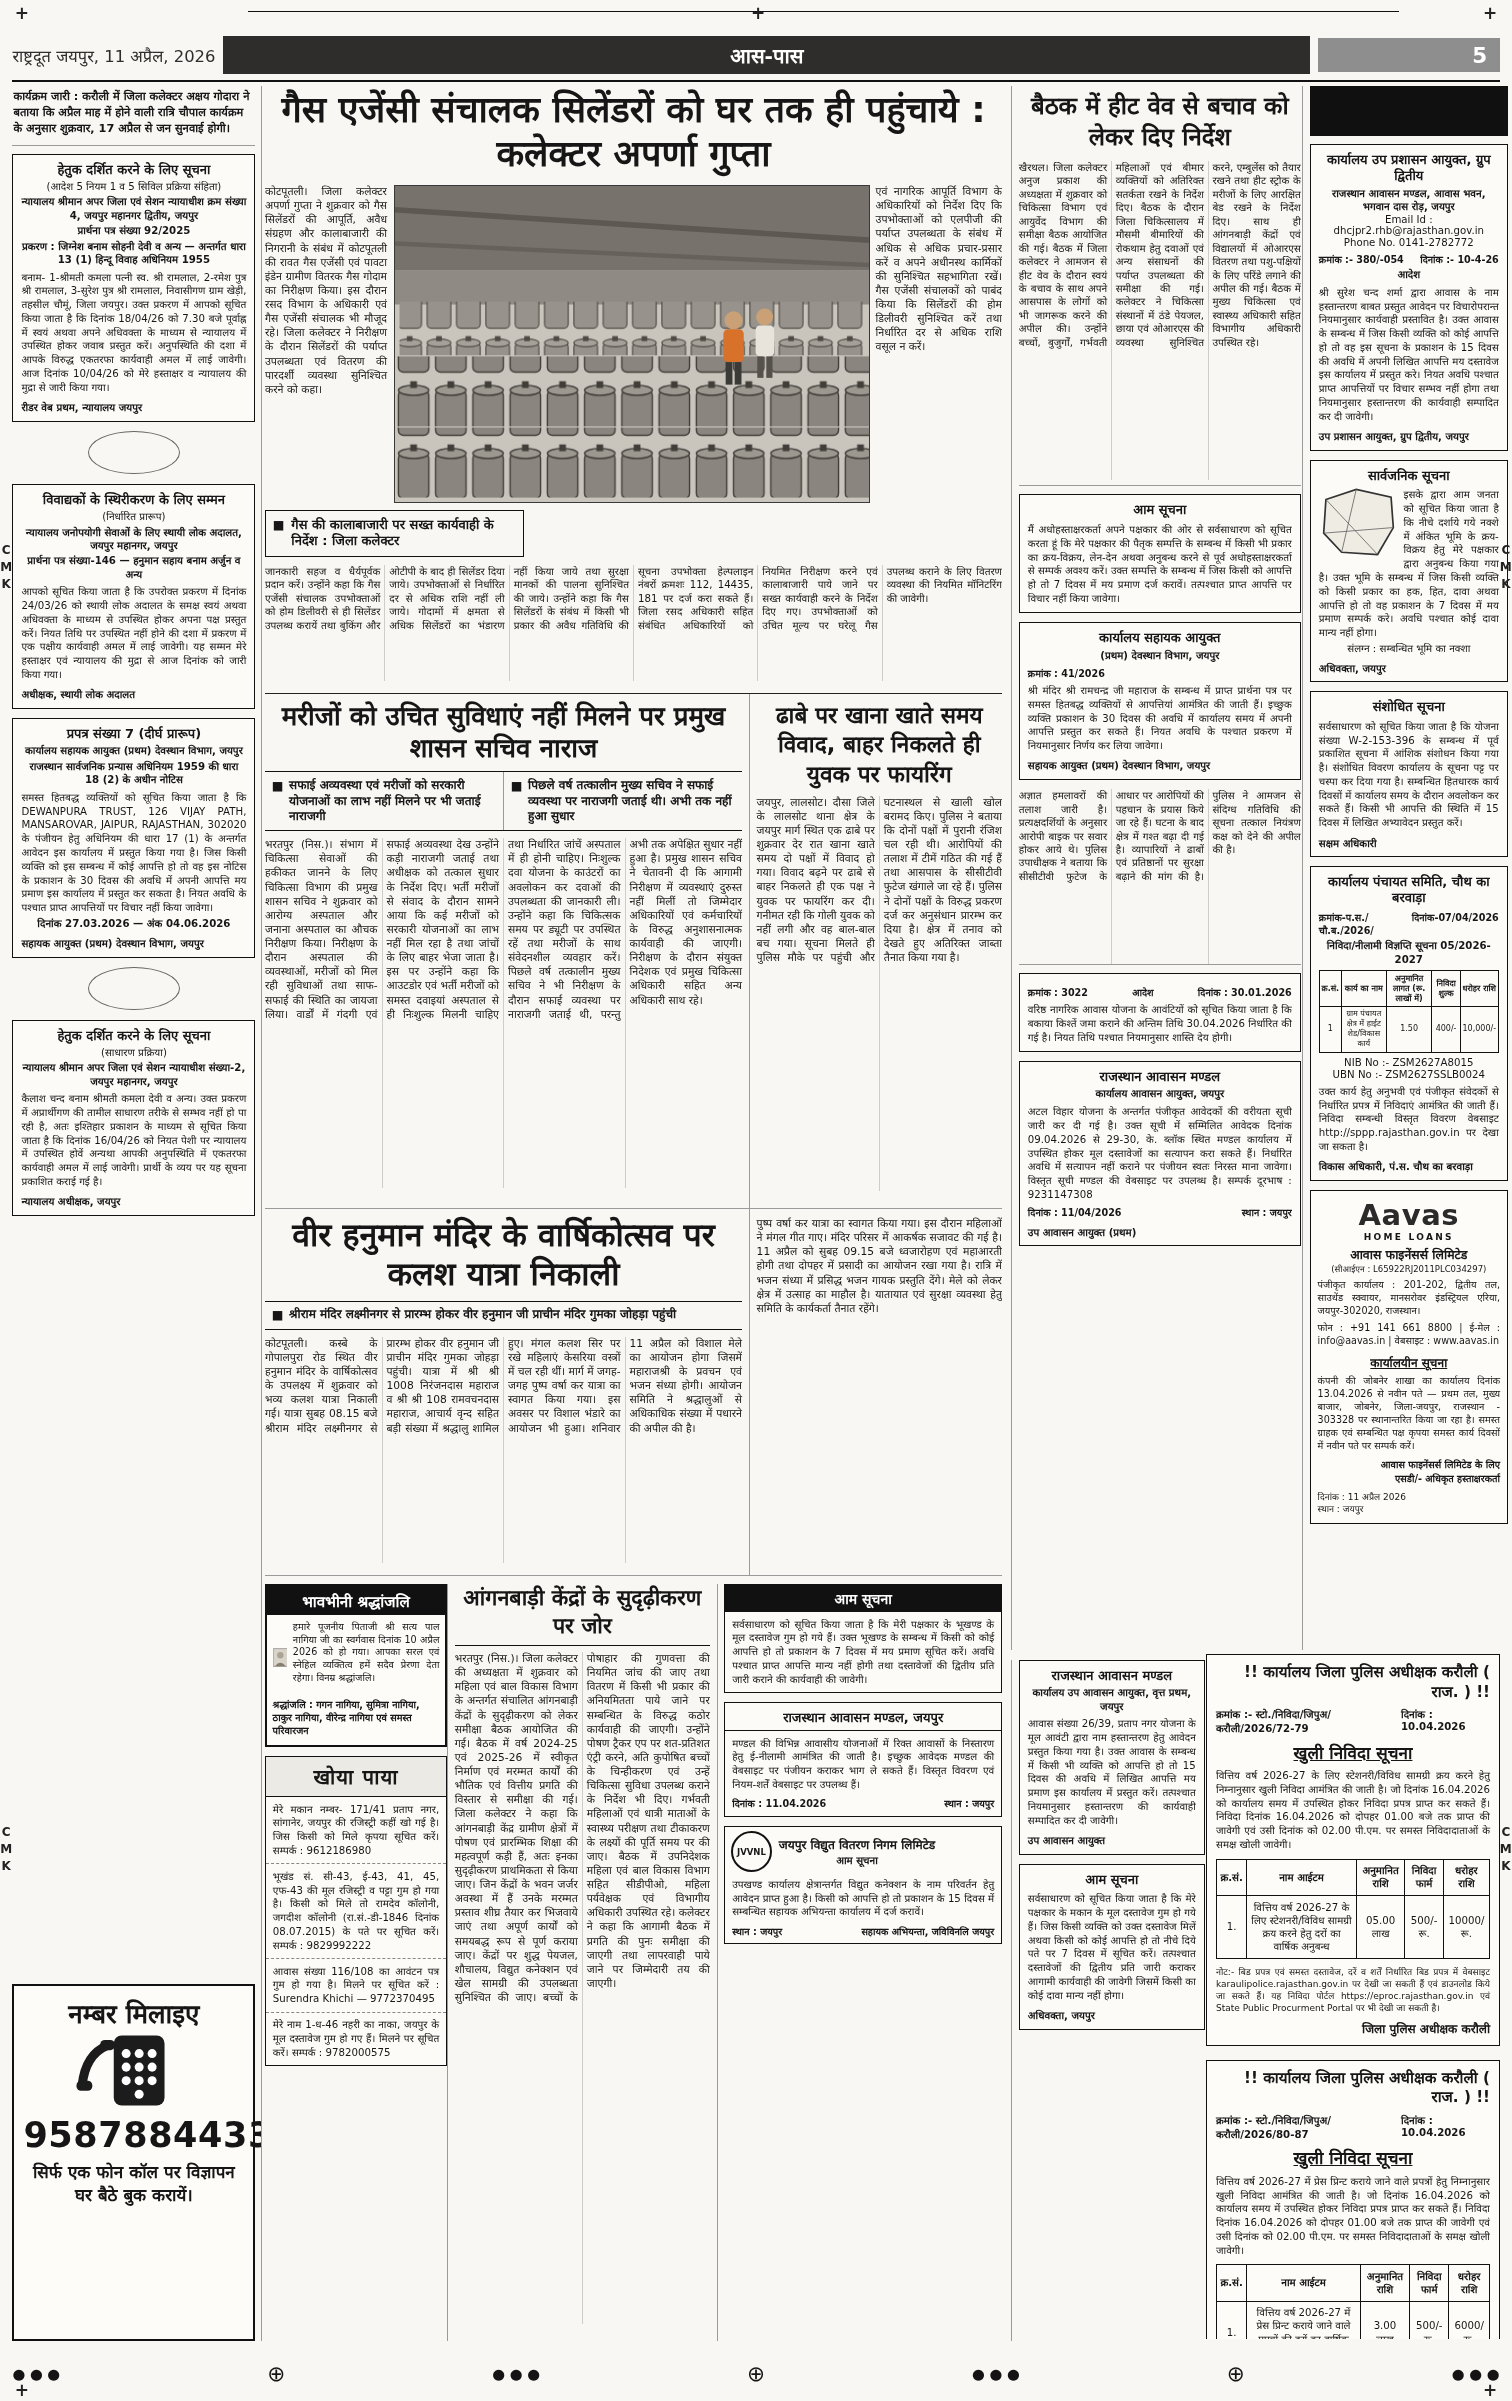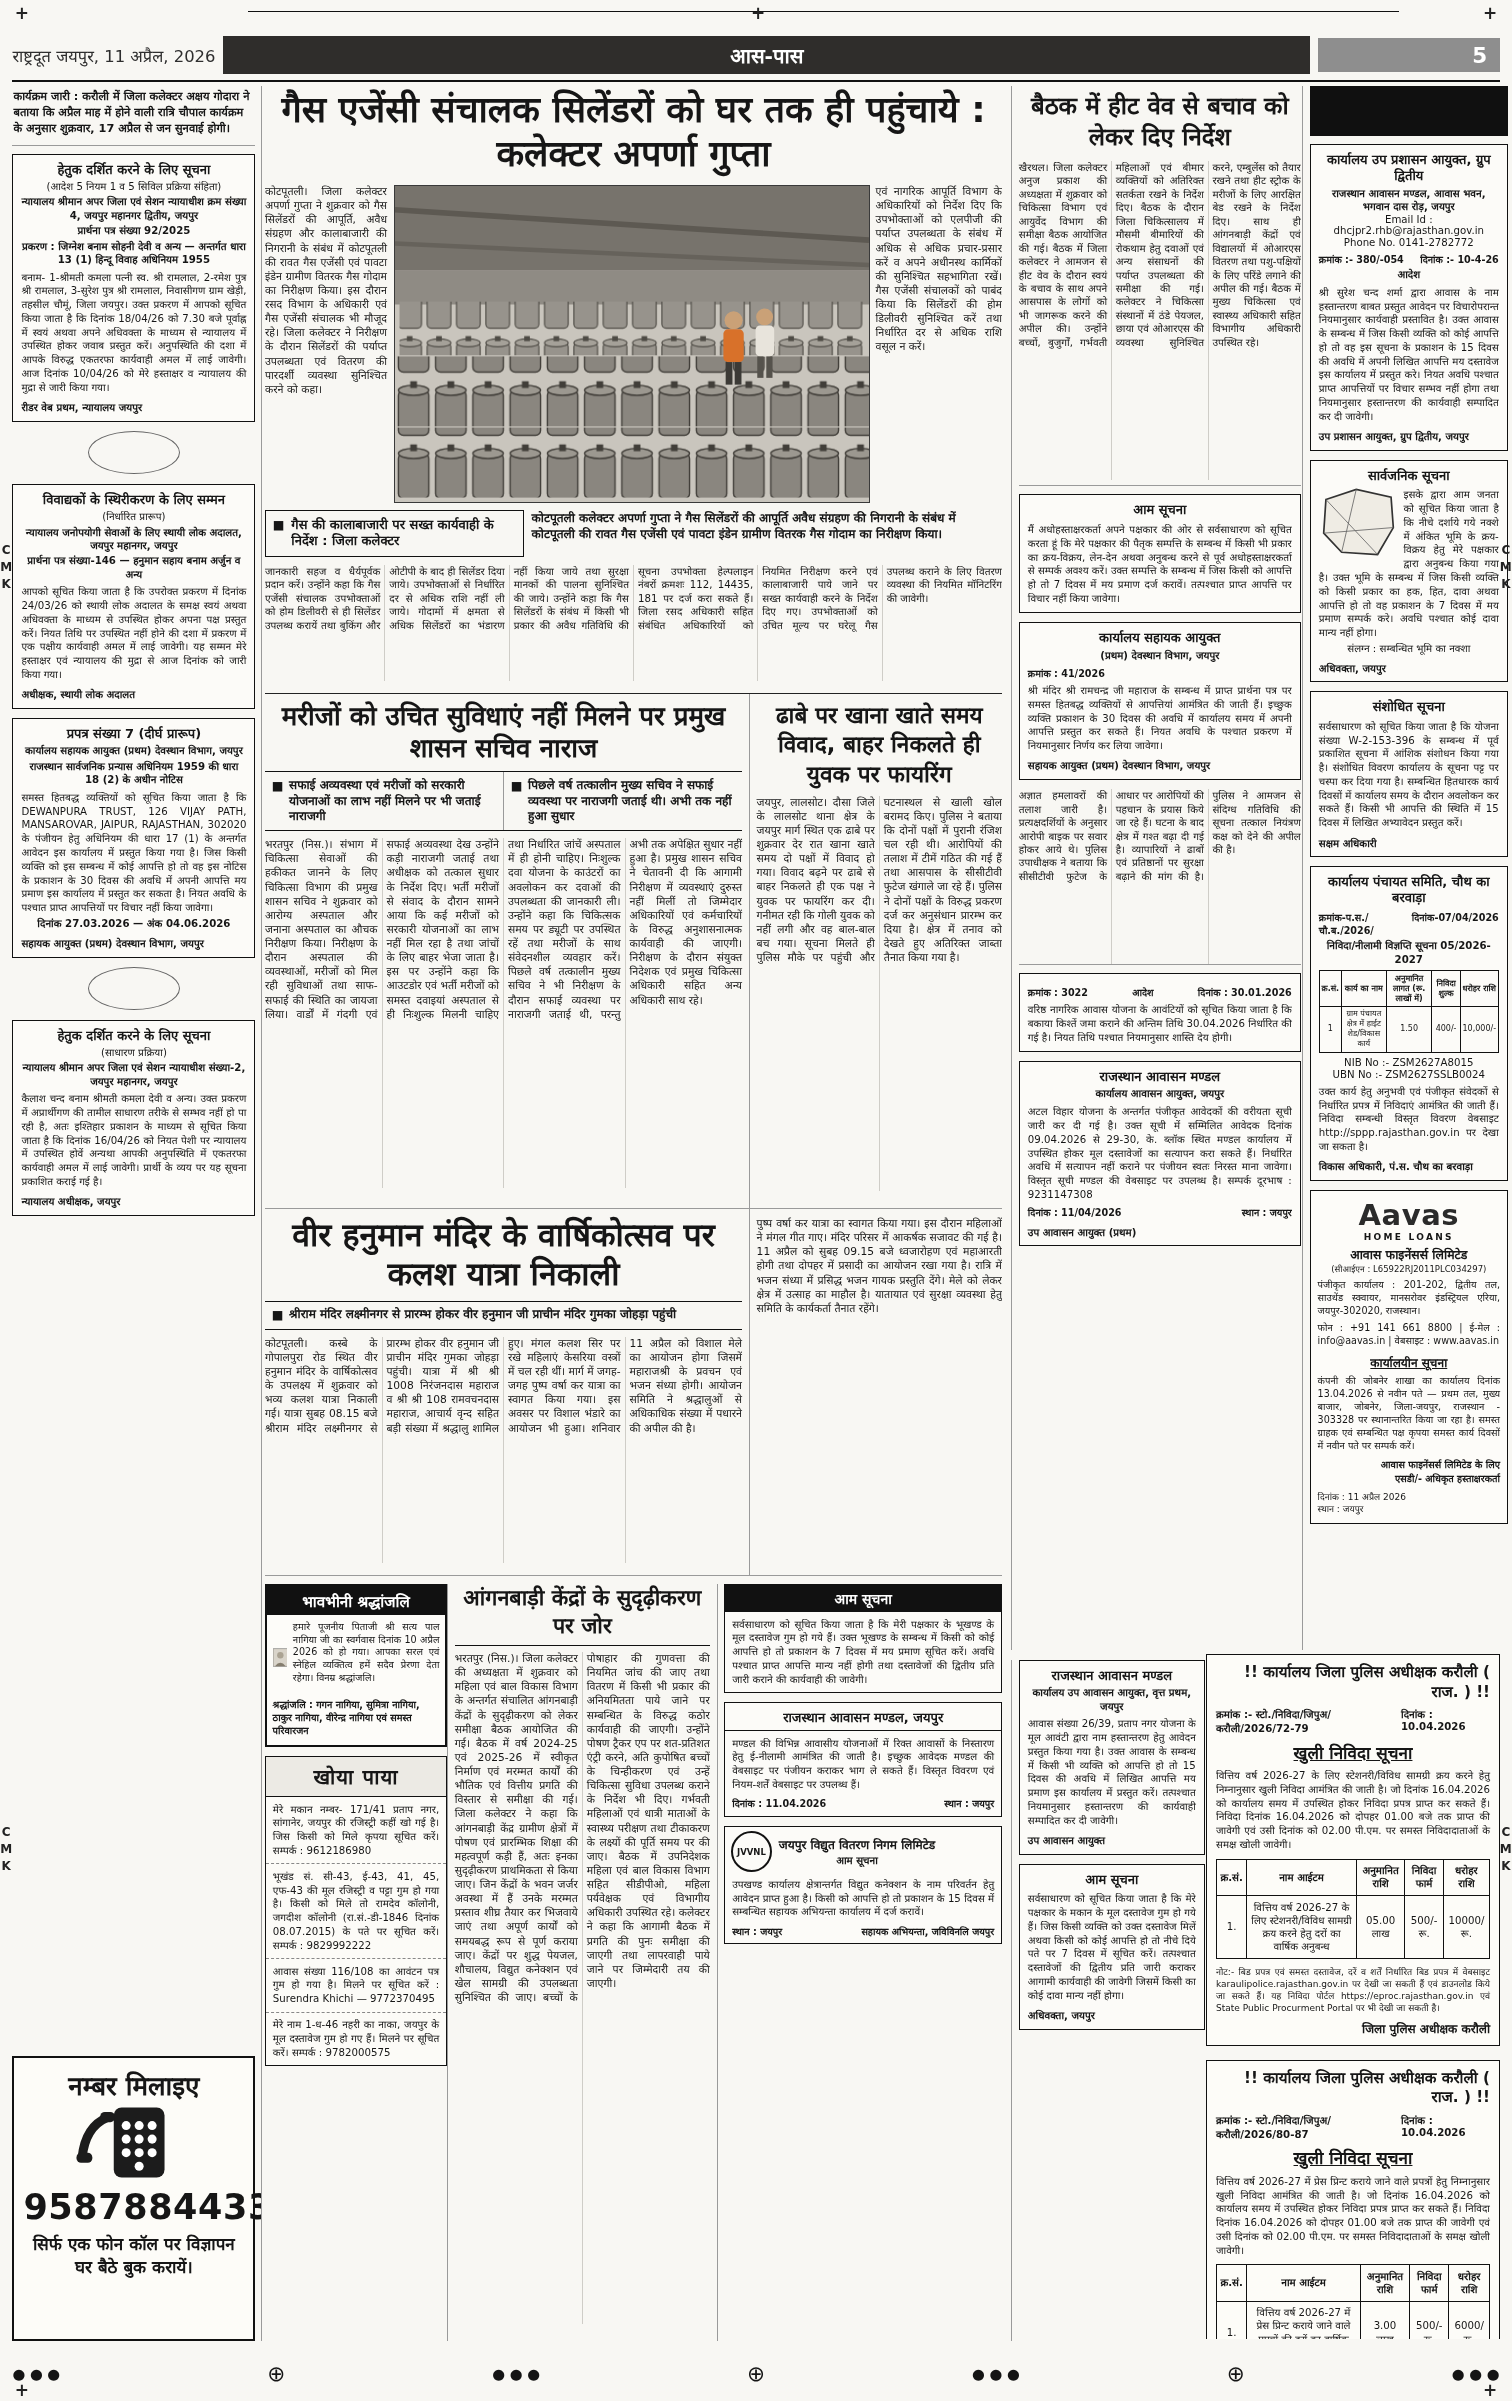--- a/index.html
+++ b/index.html
@@ -109,21 +109,21 @@
   .pol{border:1.7px solid #111;padding:8px 9px;margin-bottom:13.6px;background:#fdfcf8;}
   .pol-head{font-size:15.2px;font-weight:800;text-align:right;line-height:1.3;}
   .pol-meta{display:flex;justify-content:space-between;font-size:10.2px;margin-top:4.5px;font-weight:700;}
   .pol-title{text-align:center;font-weight:800;font-size:17px;text-decoration:underline;margin:5.6px 0;}
   .pol-body{font-size:10.2px;text-align:justify;line-height:1.35;}
   table.pol-t{width:100%;border-collapse:collapse;margin:6.8px 0;font-size:10.2px;}
   table.pol-t th,table.pol-t td{border:1.1px solid #111;padding:4.5px 3.4px;text-align:center;line-height:1.3;}
   .pol-note{font-size:9px;text-align:justify;line-height:1.35;}
   .pol-sign{text-align:right;font-weight:800;font-size:12px;margin-top:5.6px;}
   
-  .phone-ad{position:absolute;bottom:0;left:0;right:5.6px;height:285px;border:2.8px solid #111;background:#fdfcf8;
+  .phone-ad{position:absolute;bottom:0;left:0;right:5.6px;height:357px;border:2.8px solid #111;background:#fdfcf8;
             text-align:center;padding:9px 9px;box-sizing:border-box;}
   .pa-title{font-size:26px;font-weight:800;}
   .pa-number{font-size:35px;font-weight:800;letter-spacing:0.6px;margin-top:3.4px;}
   .pa-tag{font-size:17px;font-weight:700;line-height:1.35;margin-top:5.6px;}
   
   table.mini-t{width:100%;border-collapse:collapse;font-size:8px;margin:4.5px 0;}
   table.mini-t th,table.mini-t td{border:0.8px solid #111;padding:2.3px 1.7px;text-align:center;line-height:1.25;}
   
   #footer{position:absolute;left:12.4px;right:12.4px;bottom:14.7px;display:flex;justify-content:space-between;align-items:center;
           font-size:14.7px;color:#141414;}
@@ -257,21 +257,20 @@
             </g>
           </svg>
         </div>
         <div class="gas-colR jt">एवं नागरिक आपूर्ति विभाग के अधिकारियों को निर्देश दिए कि उपभोक्ताओं को एलपीजी की पर्याप्त उपलब्धता के संबंध में अधिक से अधिक प्रचार-प्रसार करें व अपने अधीनस्थ कार्मिकों की सुनिश्चित सहभागिता रखें। गैस एजेंसी संचालकों को पाबंद किया कि सिलेंडरों की होम डिलीवरी सुनिश्चित करें तथा निर्धारित दर से अधिक राशि वसूल न करें।</div>
       </div>
       <div class="gas-sub">
         <div class="subbox">
           <span class="sq">■</span>
           <span>गैस की कालाबाजारी पर सख्त कार्यवाही के निर्देश : जिला कलेक्टर</span>
         </div>
-        <div class="caption">कोटपूतली कलेक्टर अपर्णा गुप्ता ने गैस सिलेंडरों की आपूर्ति अवैध संग्रहण की निगरानी के संबंध में कोटपूतली की रावत गैस एजेंसी एवं पावटा इंडेन ग्रामीण वितरक गैस गोदाम का निरीक्षण किया।</div>
       </div>
       <div class="gas-body jt">जानकारी सहज व धैर्यपूर्वक प्रदान करें। उन्होंने कहा कि गैस एजेंसी संचालक उपभोक्ताओं को होम डिलीवरी से ही सिलेंडर उपलब्ध करायें तथा बुकिंग और ओटीपी के बाद ही सिलेंडर दिया जाये। उपभोक्ताओं से निर्धारित दर से अधिक राशि नहीं ली जाये। गोदामों में क्षमता से अधिक सिलेंडरों का भंडारण नहीं किया जाये तथा सुरक्षा मानकों की पालना सुनिश्चित की जाये। उन्होंने कहा कि गैस सिलेंडरों के संबंध में किसी भी प्रकार की अवैध गतिविधि की सूचना उपभोक्ता हेल्पलाइन नंबरों क्रमशः 112, 14435, 181 पर दर्ज करा सकते हैं। जिला रसद अधिकारी सहित संबंधित अधिकारियों को नियमित निरीक्षण करने एवं कालाबाजारी पाये जाने पर सख्त कार्यवाही करने के निर्देश दिए गए। उपभोक्ताओं को उचित मूल्य पर घरेलू गैस उपलब्ध कराने के लिए वितरण व्यवस्था की नियमित मॉनिटरिंग की जावेगी।</div>
     </div>
 
     <div class="row2">
       <div class="patients">
         <div class="pat-head">मरीजों को उचित सुविधाएं नहीं मिलने पर प्रमुख शासन सचिव नाराज</div>
         <div class="pat-bullets">
           <div class="pb">
             <span class="sq">■</span>

